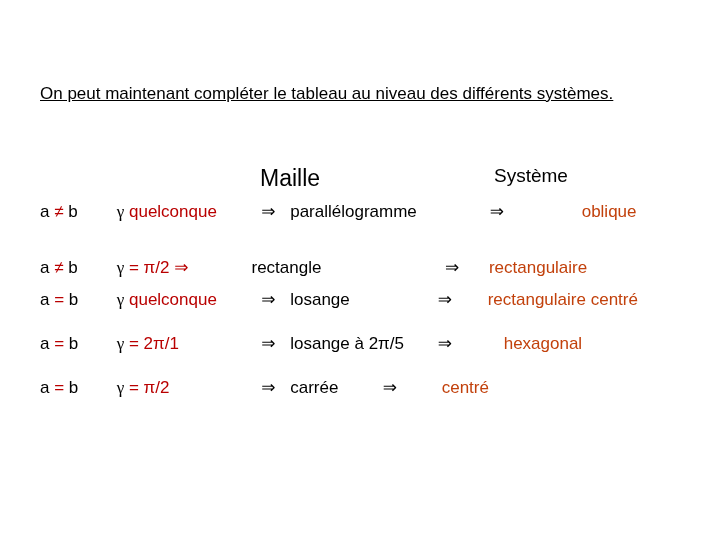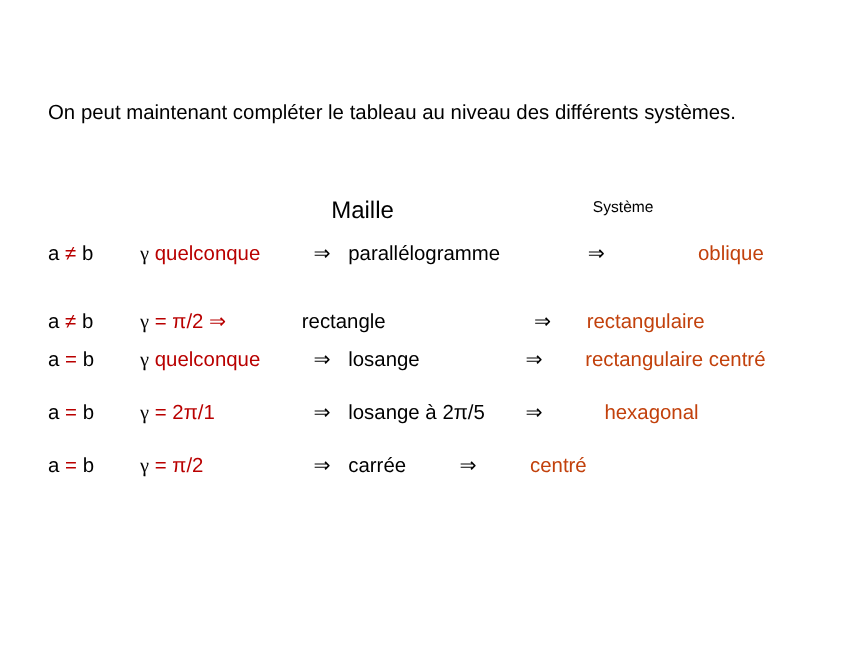--- a/index.html
+++ b/index.html
@@ -8,23 +8,24 @@
     background:#fff;
     font-family:Arial,Helvetica,sans-serif;
     font-size:17px;
     color:#000;
     position:relative;
   }
   .intro{
     position:absolute;
     left:40px;top:84px;
     width:640px;
+    text-decoration:underline;
   }
-  .hdr-maille{position:absolute;left:276px;top:165px;font-size:20px}
-  .hdr-systeme{position:absolute;left:494px;top:165px;font-size:13px}
+  .hdr-maille{position:absolute;left:260px;top:165px;font-size:23px}
+  .hdr-systeme{position:absolute;left:494px;top:165px;font-size:19px}
   .row{position:absolute;left:40px;width:680px;height:24px;line-height:24px}
   .r1{top:200px}
   .r2{top:256px}
   .r3{top:288px}
   .r4{top:332px}
   .r5{top:376px}
   .cond{display:inline-block;width:72px}
   .gamma{display:inline-block;width:130px}
   .arr1{display:inline-block;width:34px;text-align:center}
   .maille{display:inline-block;width:140px}

